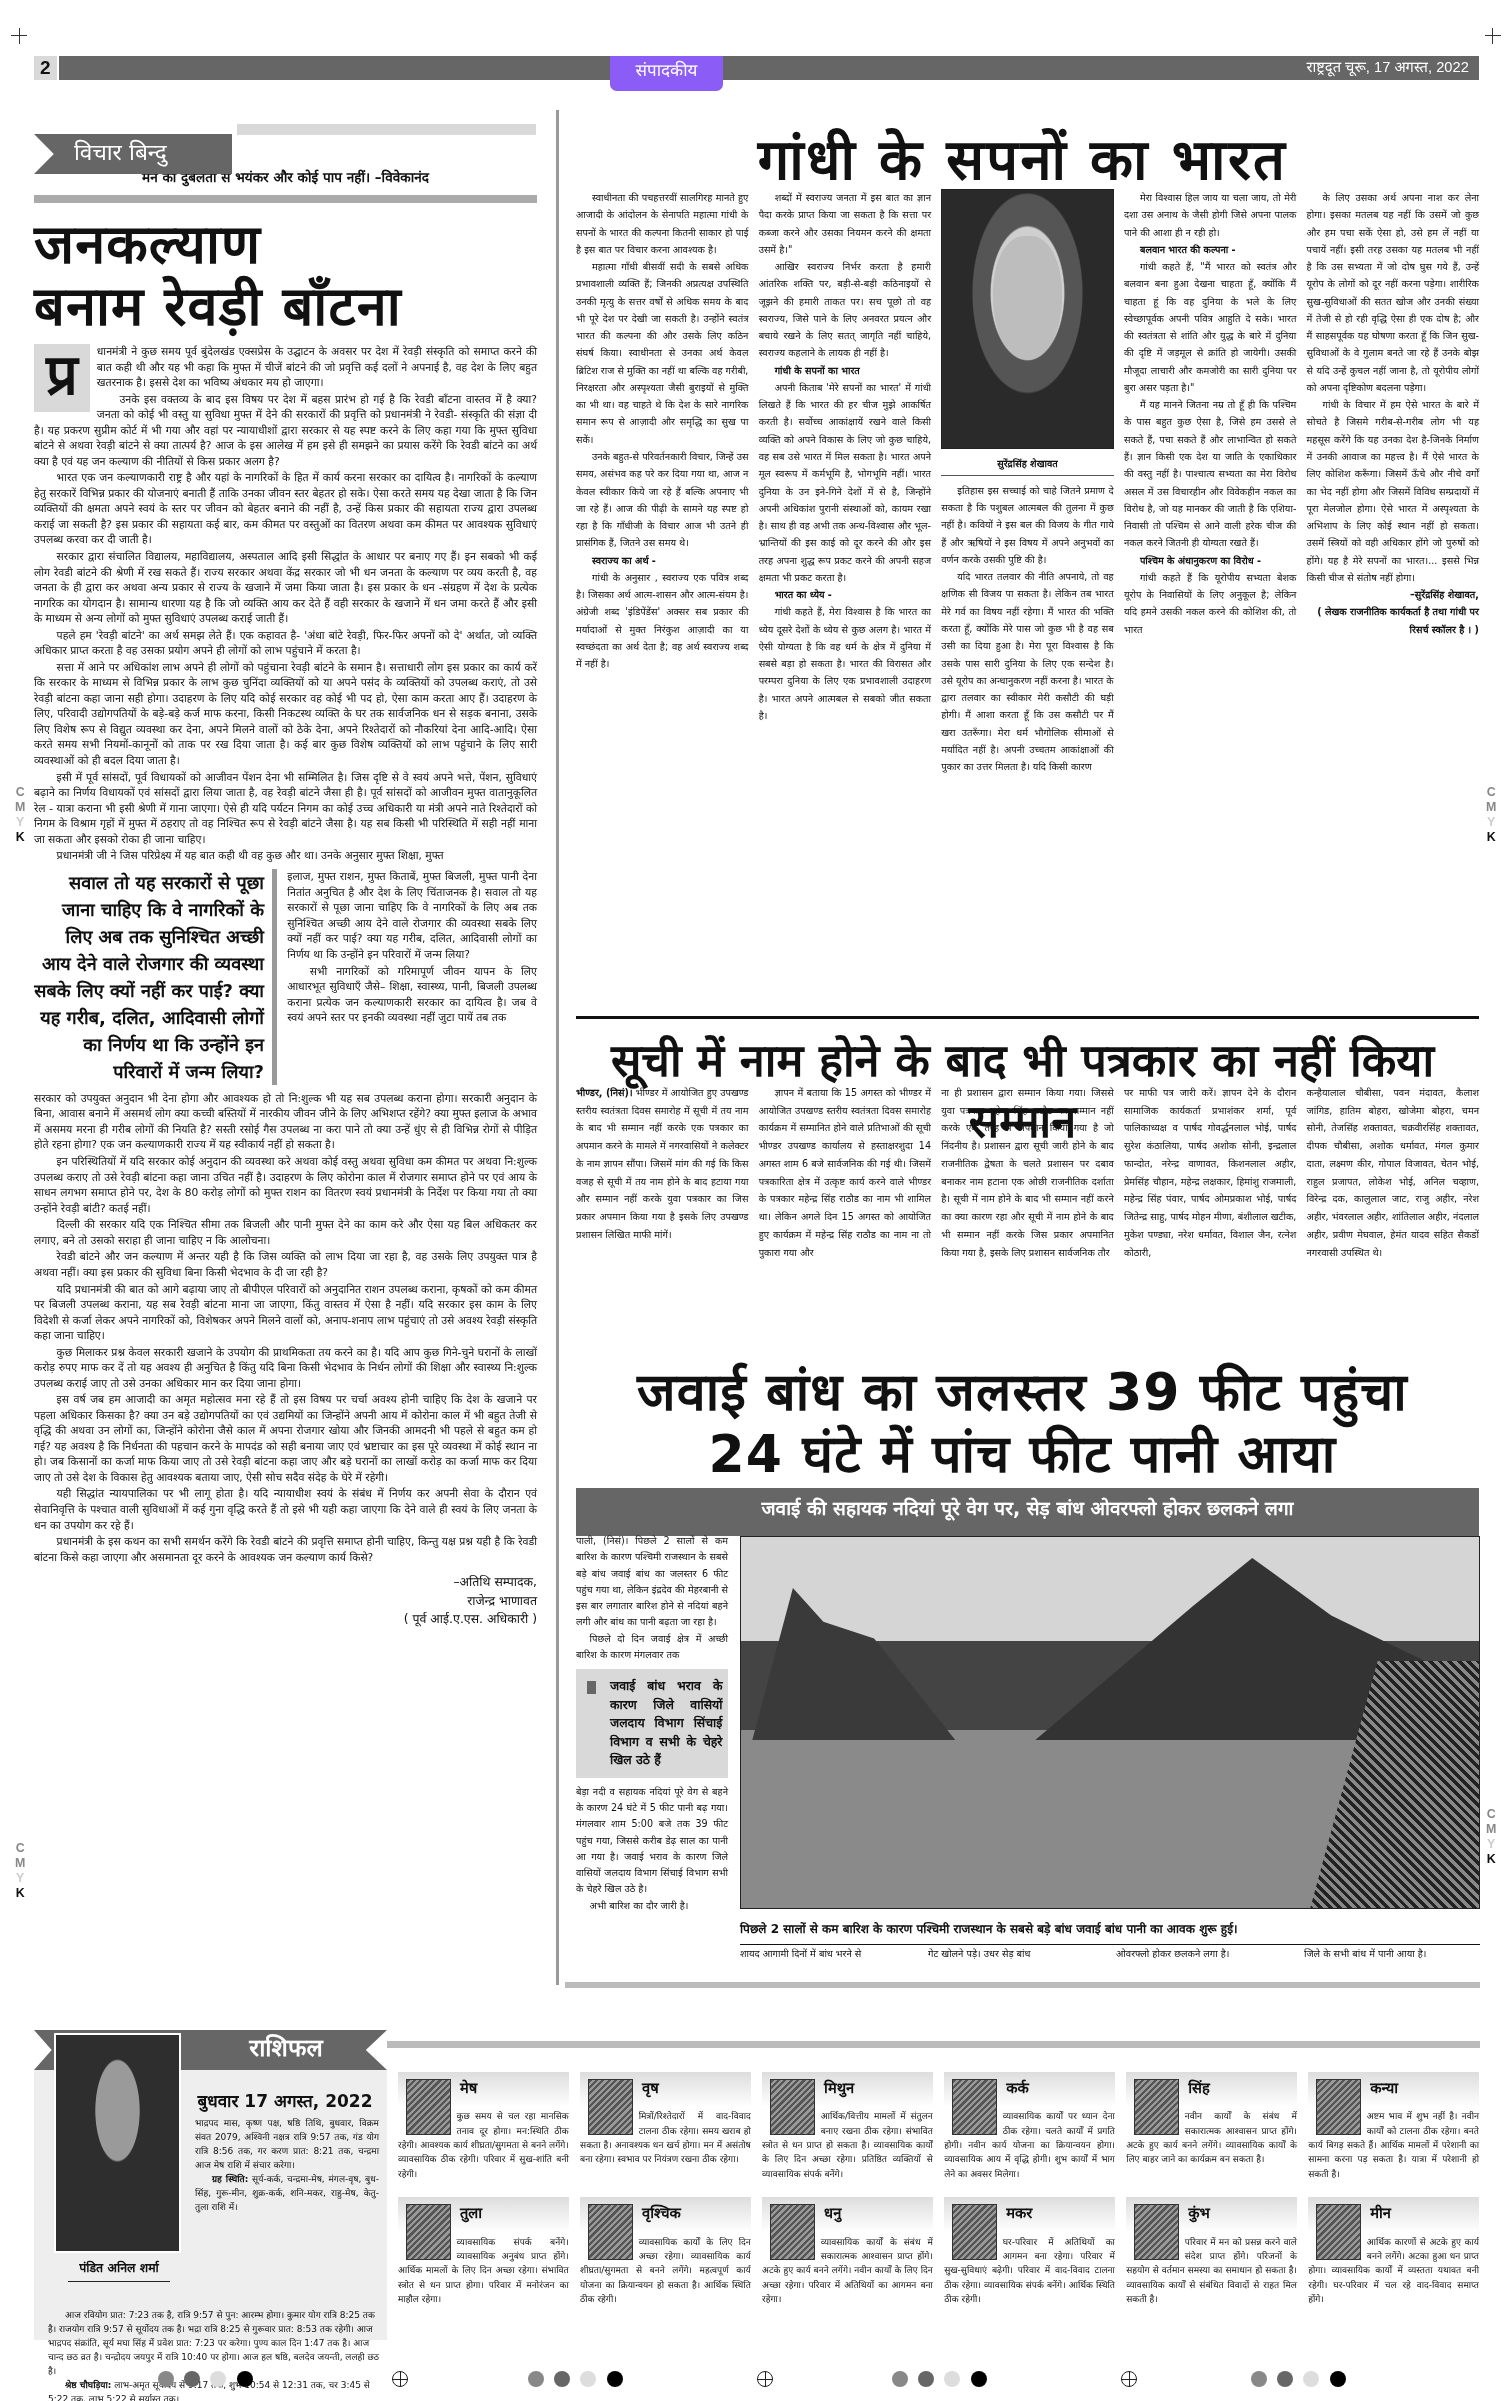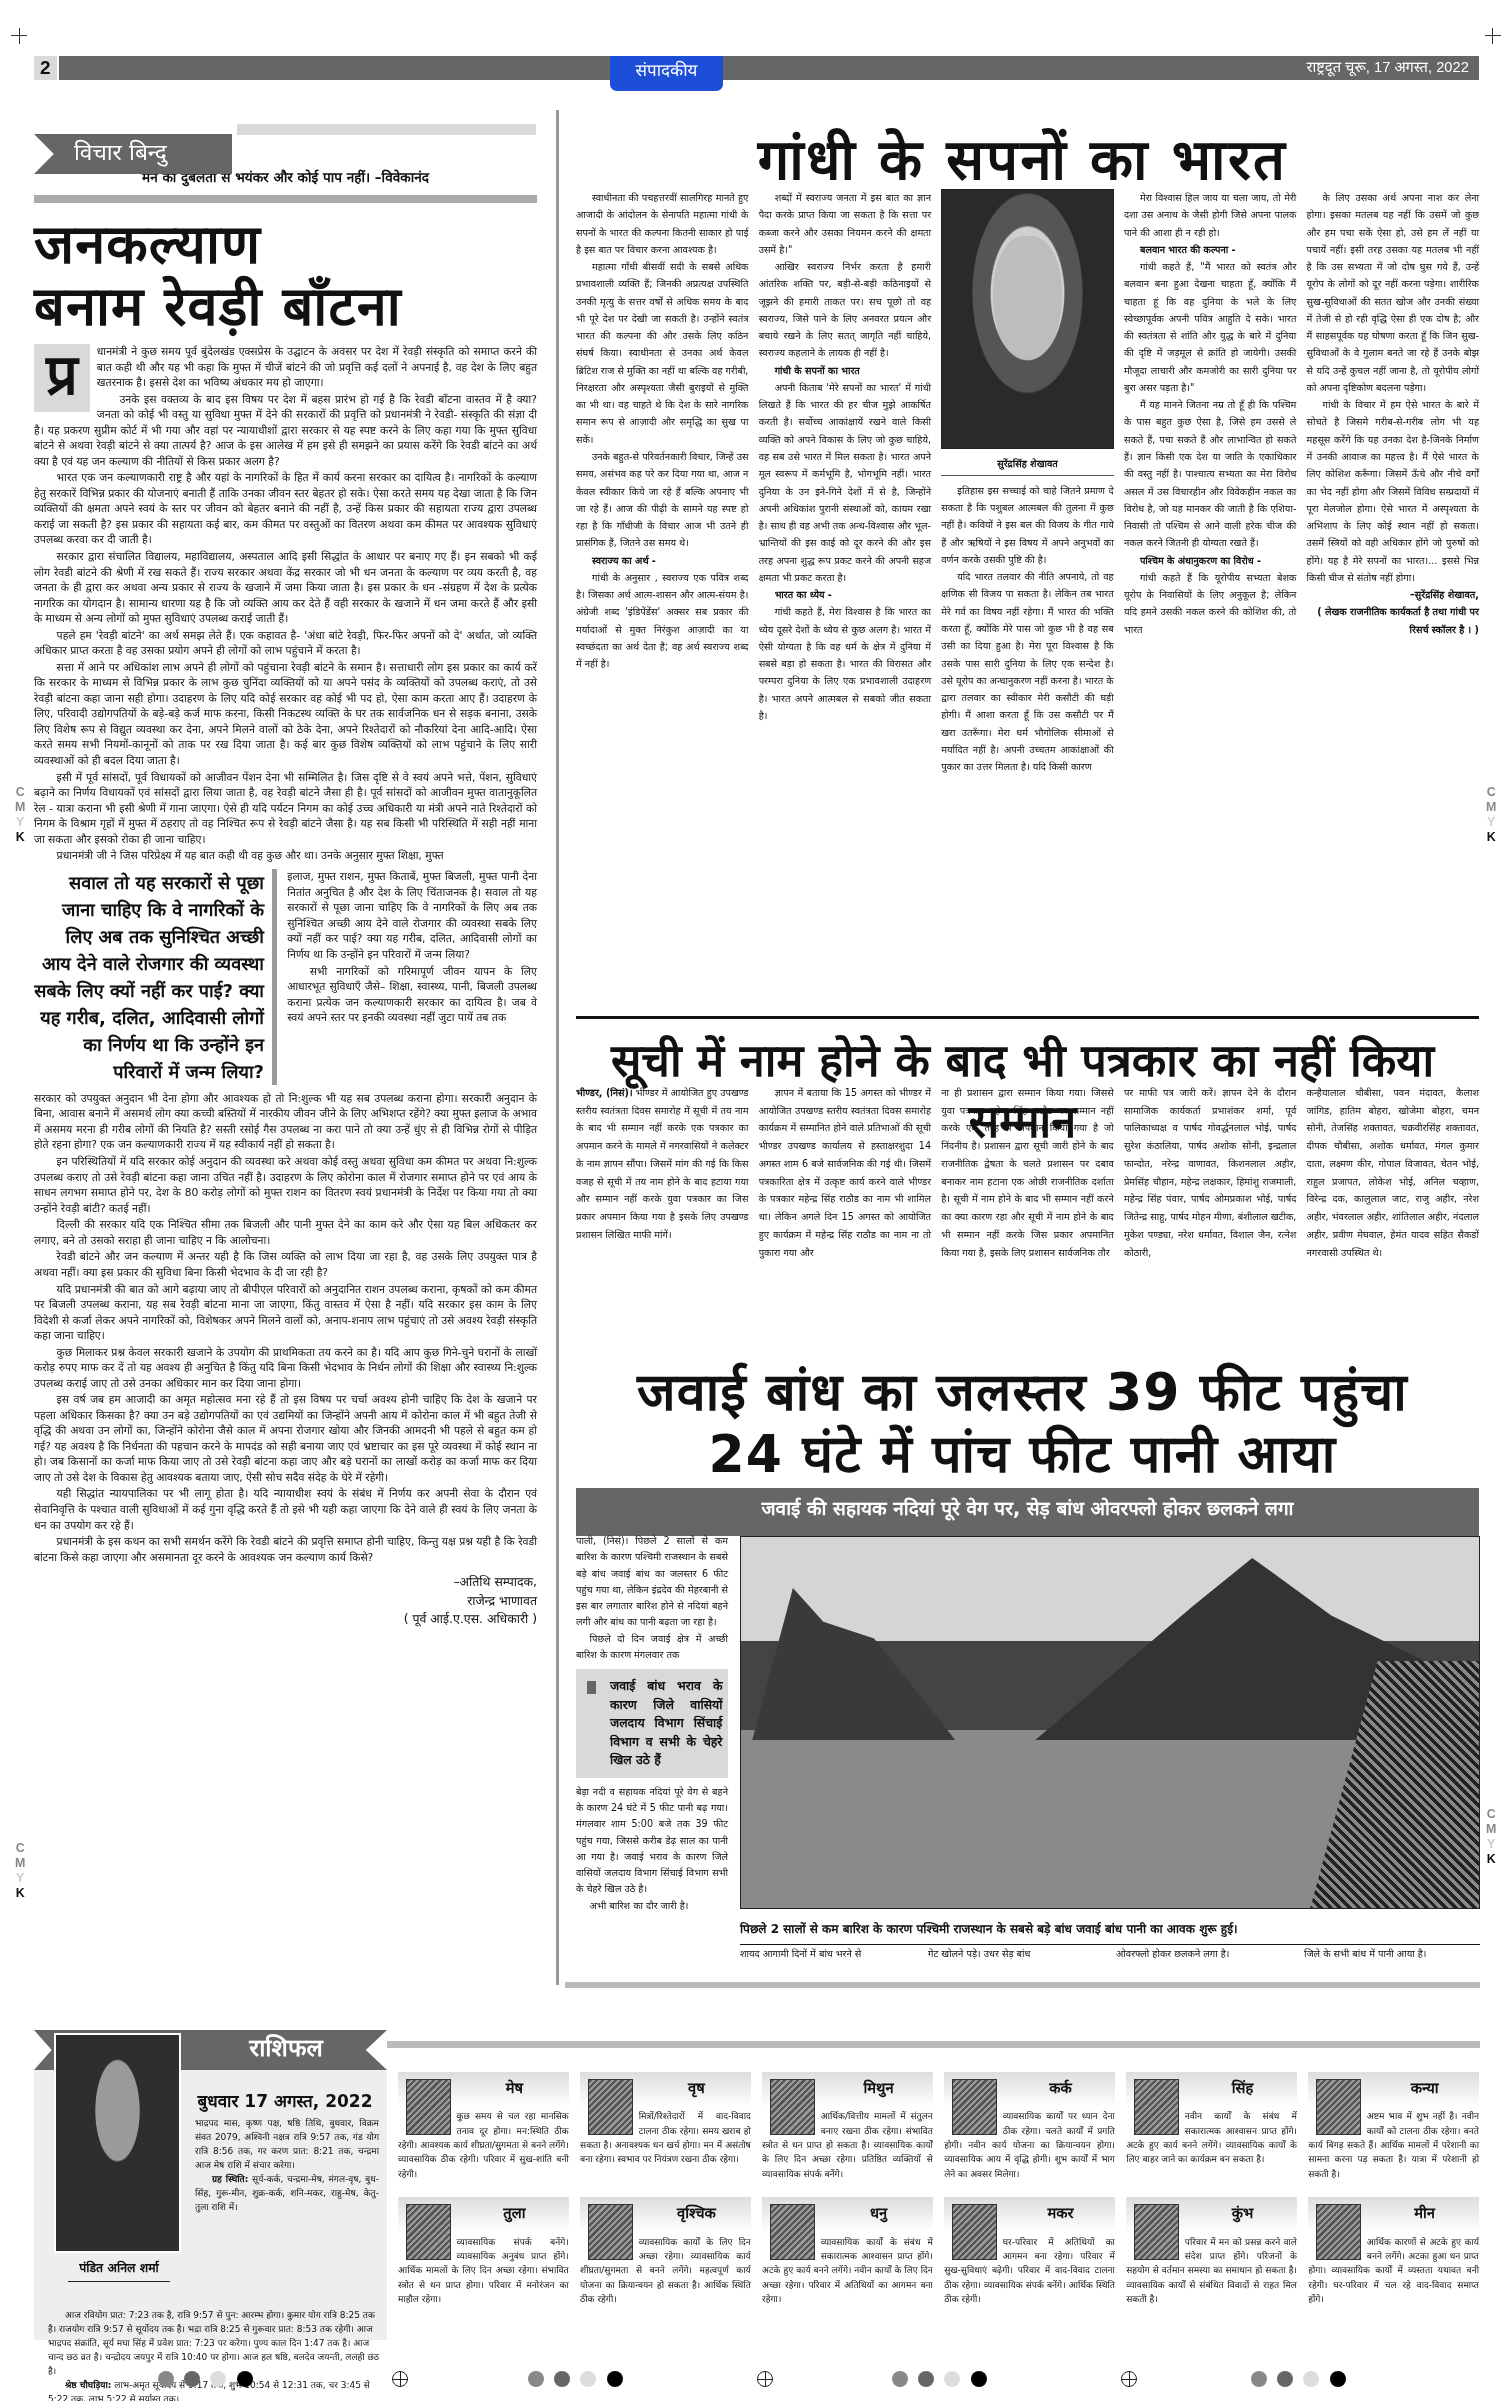--- a/index.html
+++ b/index.html
@@ -6,21 +6,21 @@
   body { width: 1512px; height: 2401px; background: #fff; font-family: "DejaVu Sans", "Liberation Sans", sans-serif; color: #111; position: relative; overflow: hidden; }
   .abs { position: absolute; }
   .reg { position: absolute; width: 16px; height: 16px; }
   .reg::before { content: ""; position: absolute; left: 7.3px; top: 0; width: 0.6px; height: 16px; background: #333; }
   .reg::after { content: ""; position: absolute; top: 7.3px; left: 0; height: 0.6px; width: 16px; background: #333; }
 
   
   #hdr { left: 34px; top: 56px; width: 1445px; height: 24px; }
   #hdr .pg { position: absolute; left: 0; top: 0; width: 22.6px; height: 24px; background: #d9d9d9; font: bold 19px "Liberation Sans", sans-serif; text-align: center; line-height: 24px; }
   #hdr .bar { position: absolute; left: 25px; top: 0; right: 0; height: 24px; background: #666; }
-  #hdr .tab { position: absolute; left: 576px; top: 0; width: 113px; height: 35px; background: #1d4ed8; border-radius: 0 0 6.8px 6.8px; color: #fff; font: 17px "DejaVu Sans", sans-serif; text-align: center; line-height: 29px; }
+  #hdr .tab { position: absolute; left: 576px; top: 0; width: 113px; height: 35px; background: #8b5cf6; border-radius: 0 0 6.8px 6.8px; color: #fff; font: 17px "DejaVu Sans", sans-serif; text-align: center; line-height: 29px; }
   #hdr .dateline { position: absolute; right: 10.2px; top: 0; line-height: 24px; color: #fff; font: 14.7px "Liberation Sans", sans-serif; }
 
   
   #left { left: 34px; top: 110px; width: 503px; }
   .vb-banner { position: relative; height: 40px; }
   .vb-banner .lbl { position: absolute; left: 0; top: 0; width: 198px; height: 40px; background: #666; color: #fff; font: 22.6px "DejaVu Sans", sans-serif; padding-left: 40px; line-height: 37px; clip-path: polygon(0 0, 100% 0, 100% 100%, 0 100%, 10% 50%); margin-top: 24px; }
   .vb-banner .line { position: absolute; left: 203px; top: 14px; width: 299px; height: 11.3px; background: #d9d9d9; }
   .quote { font: bold 13.6px "DejaVu Sans", sans-serif; text-align: center; margin: 17px 0 9px; }
   .rule-gray { height: 8px; background: #aaa; }
   .headline-big { font: bold 54px "DejaVu Sans", sans-serif; text-align: left; line-height: 1.15; margin: 11.3px 0 5.6px; letter-spacing: 1.1px; }
@@ -73,21 +73,21 @@
   #pandit-photo { left: 54px; top: 2033px; width: 127px; height: 220px; background: radial-gradient(ellipse at 50% 35%, #9a9a9a 0 25%, #2e2e2e 26%); border: 2.8px solid #fff; }
   #pandit-name { left: 68px; top: 2259px; width: 102px; text-align: center; font: bold 12.4px "DejaVu Sans", sans-serif; border-bottom: 1.1px solid #222; padding-bottom: 4.5px; }
   #rashi-date { left: 192px; top: 2089px; width: 186px; text-align: center; font: bold 17px "DejaVu Sans", sans-serif; }
   #rashi-panchang { left: 195px; top: 2117px; width: 184px; font: 9px "DejaVu Sans", sans-serif; line-height: 1.55; text-align: justify; }
   #rashi-extra { left: 48px; top: 2309px; width: 333px; font: 9px "DejaVu Sans", sans-serif; line-height: 1.55; }
   #rashi-extra p { text-indent: 17px; }
 
   #signs { left: 398px; top: 2072px; width: 1081px; display: grid; grid-template-columns: repeat(6, 1fr); column-gap: 11.3px; row-gap: 16px; }
   .sign-card { font: 9px "DejaVu Sans", sans-serif; line-height: 1.6; text-align: justify; }
   .sign-card .head { height: 35px; background: linear-gradient(#ddd, #fff); position: relative; }
-  .sign-card .name { position: absolute; left: 62px; right: 0; top: 4.5px; text-align: center; font: bold 14.7px "DejaVu Sans", sans-serif; }
+  .sign-card .name { position: absolute; left: 62px; right: 0; top: 4.5px; text-align: left; font: bold 14.7px "DejaVu Sans", sans-serif; }
   .sign-card .icon { float: left; width: 45px; height: 56px; margin: -28px 5.6px 2.3px 8px; background: repeating-linear-gradient(135deg, #555 0 2.3px, #999 2.3px 4.5px); border: 1.7px solid #333; position: relative; z-index: 1; }
   .sign-card .txt { padding-top: 2.3px; }
 
   
   .dots { position: absolute; top: 2371px; display: flex; gap: 10.2px; }
   .dots span { width: 16px; height: 16px; border-radius: 50%; display: block; }
   .target { position: absolute; top: 2371px; width: 16px; height: 16px; border: 1.1px solid #222; border-radius: 50%; }
   .target::before { content: ""; position: absolute; left: 6.8px; top: -1.1px; width: 1.1px; height: 16px; background: #222; }
   .target::after { content: ""; position: absolute; top: 6.8px; left: -1.1px; height: 1.1px; width: 16px; background: #222; }
   .cmyk { position: absolute; font: bold 12.4px "Liberation Sans", sans-serif; line-height: 1.2; text-align: center; width: 12.4px; }

